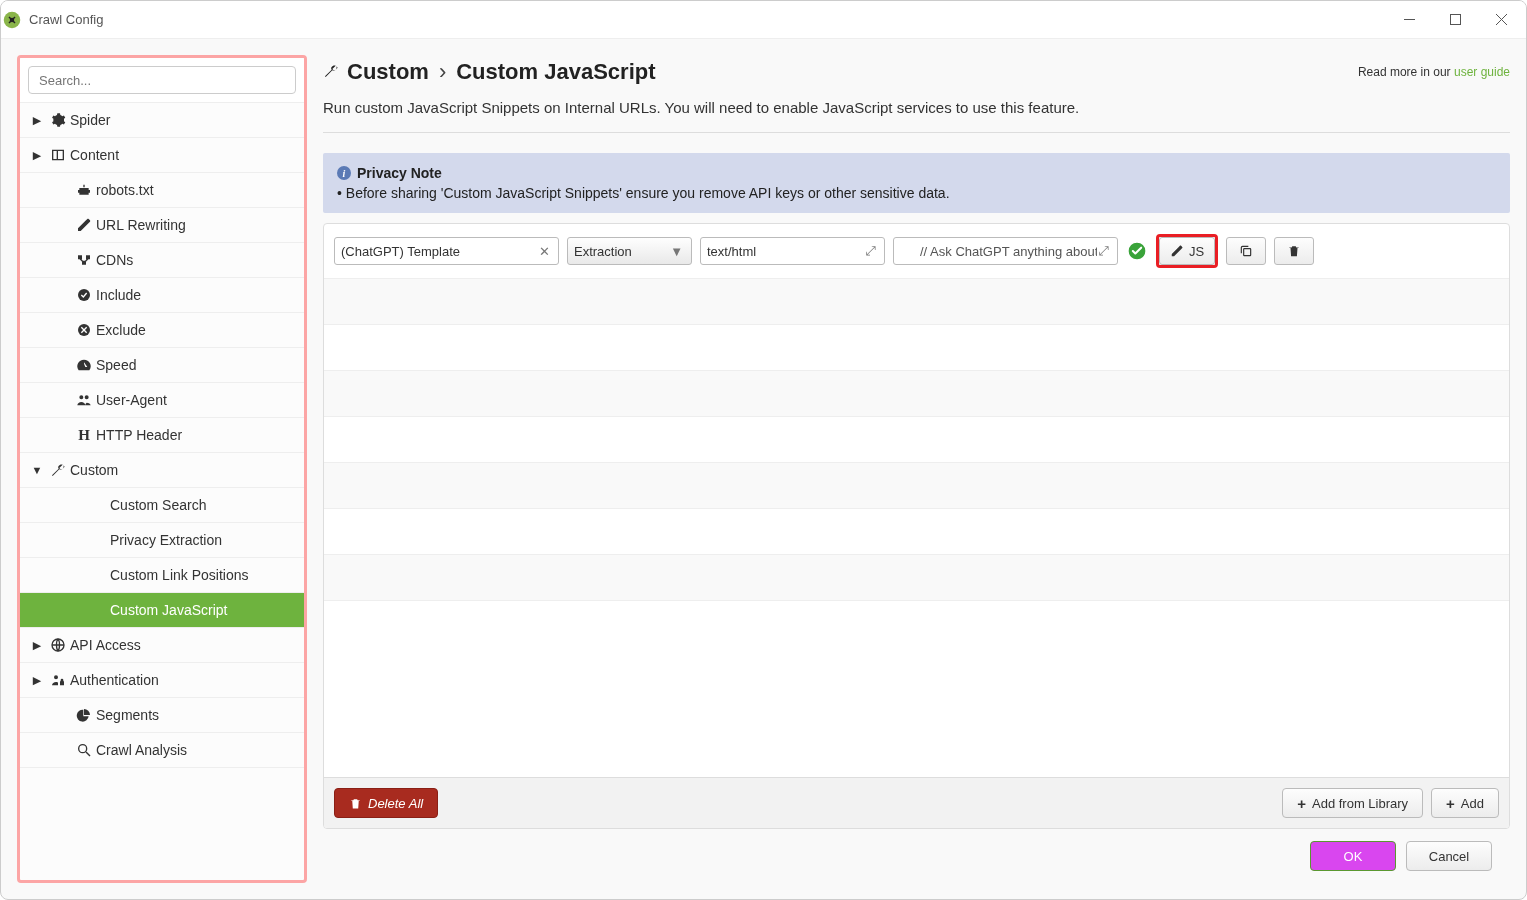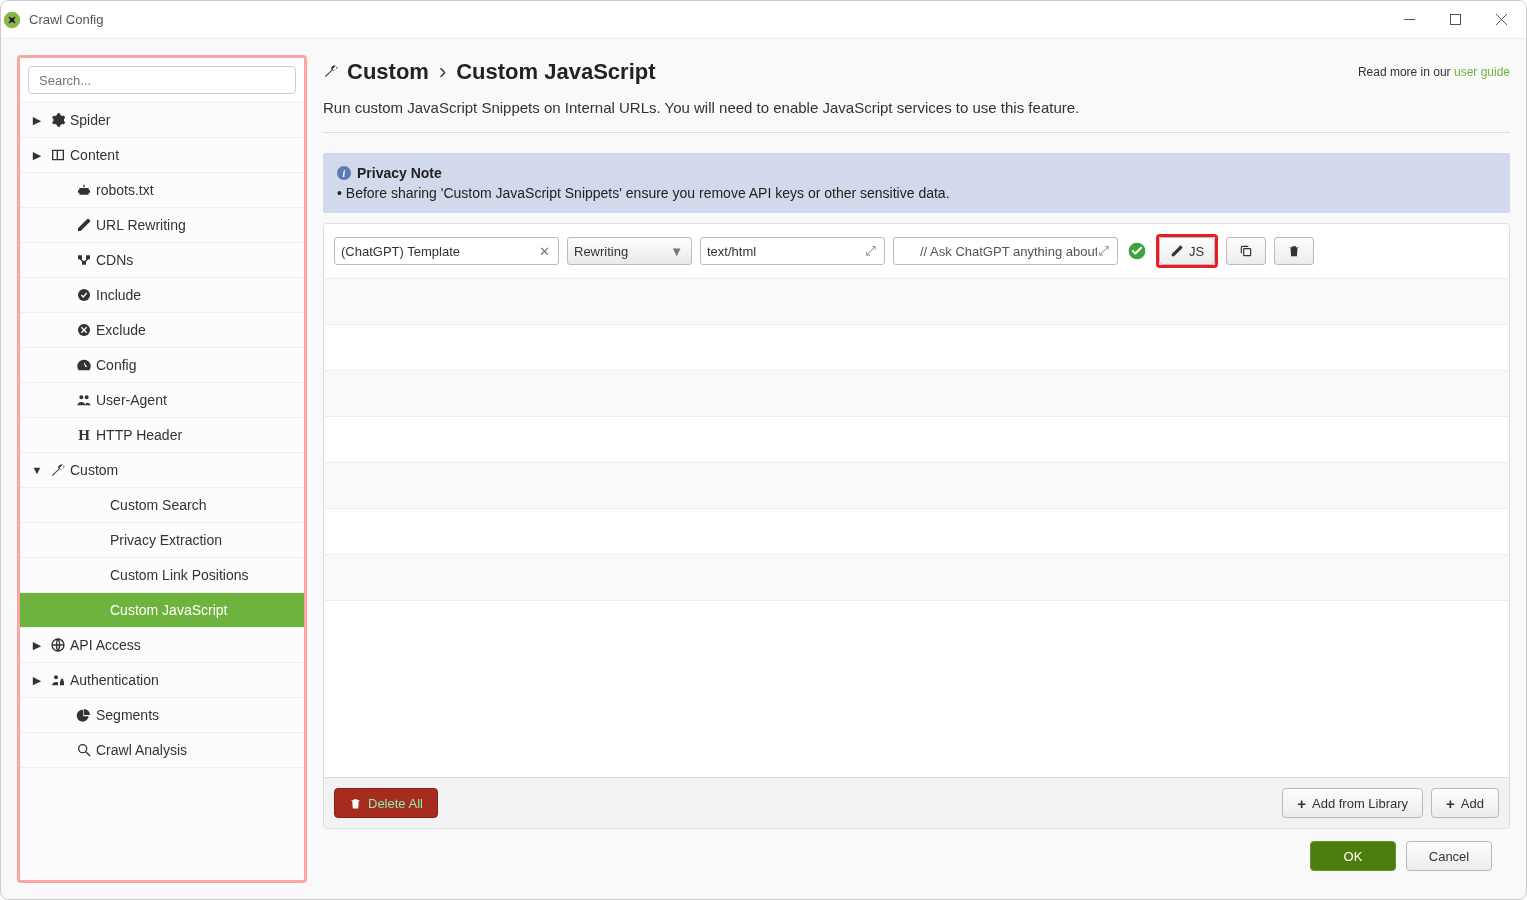--- a/index.html
+++ b/index.html
@@ -52,22 +52,22 @@
 
 .check-icon { width: 22px; height: 22px; display: flex; align-items: center; justify-content: center; }
 .check-icon svg { width: 20px; height: 20px; }
 
 .icon-btn { height: 28px; min-width: 40px; padding: 0 10px; border: 1px solid #bbb; border-radius: 3px; background: linear-gradient(#fdfdfd, #ececec); display: flex; align-items: center; justify-content: center; gap: 5px; cursor: pointer; font-size: 13px; }
 .icon-btn svg { width: 14px; height: 14px; }
 .js-btn-highlight { border: 3px solid #e91e24; border-radius: 4px; }
 
 .action-bar { display: flex; align-items: center; padding: 10px; border-top: 1px solid #ddd; gap: 8px; background: #f2f2f2; }
 .btn { height: 30px; padding: 0 14px; border: 1px solid #bbb; border-radius: 4px; background: linear-gradient(#fdfdfd, #ececec); display: inline-flex; align-items: center; gap: 6px; cursor: pointer; font-size: 13px; }
-.btn.danger { background: #a82b1f; color: #86efac; border-color: #8a1f15; }
-.btn.primary { background: #4d7c0f; color: #fff; border-color: #5a9830; min-width: 86px; justify-content: center; font-weight: 500; }
+.btn.danger { background: #a82b1f; color: #ffffff; border-color: #8a1f15; font-style: italic; }
+.btn.primary { background: #d946ef; color: #fff; border-color: #5a9830; min-width: 86px; justify-content: center; font-weight: 500; }
 .spacer { flex: 1; }
 
 .dialog-footer { display: flex; justify-content: flex-end; gap: 10px; padding: 12px 18px; }
 
 .icon svg { width: 16px; height: 16px; fill: currentColor; }
 .tree-item .icon svg { fill: #333; }
 </style>
 </head>
 <body>
 
@@ -170,21 +170,21 @@
             </span>
             <span class="label">Exclude</span>
           </div>
           <div class="tree-item indent-1">
             <span class="chev"></span>
             <span class="icon">
               <svg viewBox="0 0 24 24">
                 <path d="M12 4a10 10 0 00-8 16h16a10 10 0 00-8-16zm0 4l5 7h-3l-2-5z"></path>
               </svg>
             </span>
-            <span class="label">Config</span>
+            <span class="label">Speed</span>
           </div>
           <div class="tree-item indent-1">
             <span class="chev"></span>
             <span class="icon">
               <svg viewBox="0 0 24 24">
                 <path d="M8 11a3 3 0 100-6 3 3 0 000 6zm8 0a3 3 0 100-6 3 3 0 000 6zM2 20c0-3 3-5 6-5s6 2 6 5H2zm12 0c0-2 1-3 2-4 3 0 6 2 6 4h-8z"></path>
               </svg>
             </span>
             <span class="label">User-Agent</span>
           </div>
@@ -291,21 +291,21 @@
         <div>• Before sharing 'Custom JavaScript Snippets' ensure you remove API keys or other sensitive data.</div>
       </div>
 
       <div class="snippets-panel">
         <div class="row">
           <div class="field f-name">
             <span>(ChatGPT) Template</span>
             <span class="x">✕</span>
           </div>
           <div class="field dropdown f-type">
-            <span>Rewriting</span>
+            <span>Extraction</span>
             <span class="caret">▼</span>
           </div>
           <div class="field f-content">
             <span>text/html</span>
             <span class="expand">⤢</span>
           </div>
           <div class="field f-code">
             <span style="white-space:nowrap;overflow:hidden;text-overflow:clip;margin-left:20px;">// Ask ChatGPT anything about t</span>
             <span class="expand">⤢</span>
           </div>

